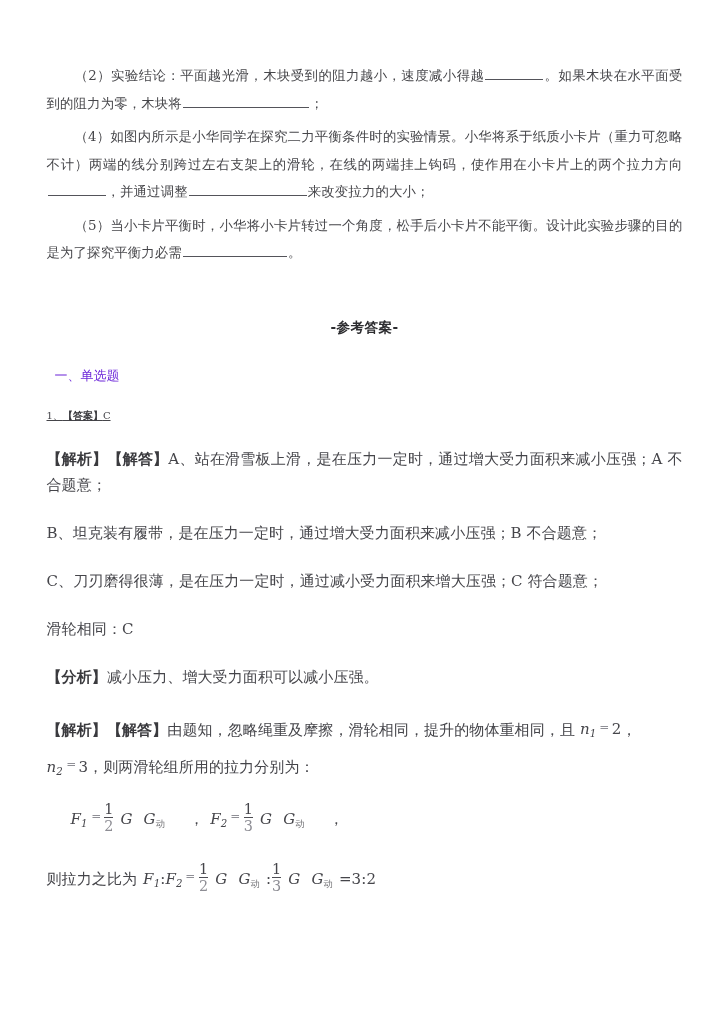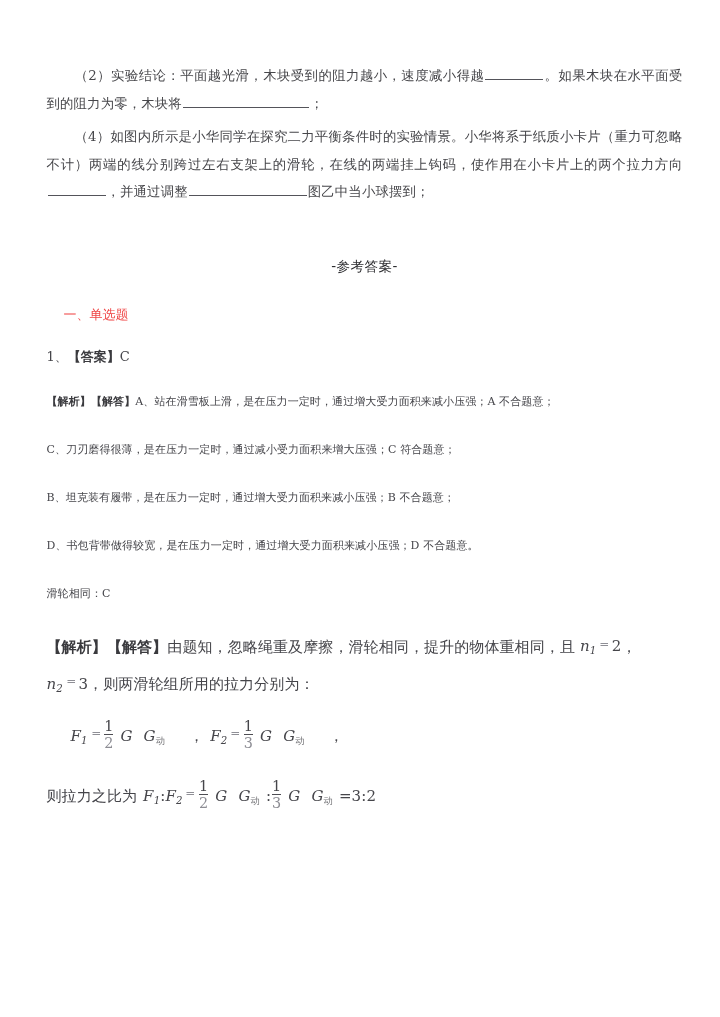--- a/index.html
+++ b/index.html
@@ -30,21 +30,21 @@
     font-size: 13.4px;
     line-height: 27.5px;
     text-align: justify;
     text-justify: inter-ideograph;
     margin: 0 0 6px 0;
     text-indent: 28px;
     color: #46464a;
     letter-spacing: 0.15px;
   }
   .ans-para {
-    font-size: 11px;
+    font-size: 15px;
     line-height: 26px;
     text-align: justify;
     text-justify: inter-ideograph;
     margin: 0 0 22px 0;
     text-indent: 0;
     color: #45454a;
     letter-spacing: 0.1px;
   }
 
   .blank-line {
@@ -57,35 +57,36 @@
   .bl-s  { width: 58px; }
   .bl-m  { width: 104px; }
   .bl-l  { width: 118px; }
   .bl-xl { width: 126px; }
 
   .spacer-a { height: 46px; }
 
   .answers-title {
     text-align: center;
     font-size: 13.6px;
-    font-weight: normal;
+    font-weight: bold;
     letter-spacing: 0.4px;
     color: #2d2d30;
     margin: 0 0 30px 0;
     font-family: "DejaVu Sans", "Liberation Sans", sans-serif;
   }
   .section-head {
     font-size: 13px;
-    margin: 0 0 24px 17px;
-    color: #ef4444;
+    margin: 0 0 24px 8px;
+    color: #6d28d9;
   }
   .item-head {
-    font-size: 13px;
+    font-size: 10px;
     margin: 0 0 23px 0;
     color: #45454a;
+    text-decoration: underline;
   }
   .lbl { font-weight: 600; color: #3a3a3e; }
   .lat { font-family: "DejaVu Serif", "Liberation Serif", serif; }
 
   
   .mathline {
     font-size: 15px;
     line-height: 30px;
     margin: 0 11px 14px 0;
     color: #45454a;
@@ -140,41 +141,42 @@
 </style>
 </head>
 <body>
 
 <div class="page">
   <div class="content">
 
     <p class="q-para"><span>（2）实验结论：平面越光滑，木块受到的阻力越小，速度减小得越</span><span class="blank-line bl-s"></span><span>。如果木块在水平面受到的阻力为零，木块将</span><span class="blank-line bl-xl"></span><span>；</span></p>
 
 
-    <p class="q-para"><span>（4）如图内所示是小华同学在探究二力平衡条件时的实验情景。小华将系于纸质小卡片（重力可忽略不计）两端的线分别跨过左右支架上的滑轮，在线的两端挂上钩码，使作用在小卡片上的两个拉力方向</span><span class="blank-line bl-s"></span><span>，并通过调整</span><span class="blank-line bl-l"></span><span>图乙中当小球摆到；</span></p>
+    <p class="q-para"><span>（4）如图内所示是小华同学在探究二力平衡条件时的实验情景。小华将系于纸质小卡片（重力可忽略不计）两端的线分别跨过左右支架上的滑轮，在线的两端挂上钩码，使作用在小卡片上的两个拉力方向</span><span class="blank-line bl-s"></span><span>，并通过调整</span><span class="blank-line bl-l"></span><span>来改变拉力的大小；</span></p>
 
+    <p class="q-para"><span>（5）当小卡片平衡时，小华将小卡片转过一个角度，松手后小卡片不能平衡。设计此实验步骤的目的是为了探究平衡力必需</span><span class="blank-line bl-m"></span><span>。</span></p>
 
     <div class="spacer-a"></div>
 
     <div class="answers-title">-参考答案-</div>
 
     <div class="section-head">一、单选题</div>
 
     <div class="item-head"><span>1、</span><span class="lbl">【答案】</span><span class="lat">C</span></div>
 
     <p class="ans-para"><span class="lbl">【解析】【解答】</span><span>A、站在滑雪板上滑，是在压力一定时，通过增大受力面积来减小压强；A 不合题意；</span></p>
 
+    <p class="ans-para"><span>B、坦克装有履带，是在压力一定时，通过增大受力面积来减小压强；B 不合题意；</span></p>
+
     <p class="ans-para"><span>C、刀刃磨得很薄，是在压力一定时，通过减小受力面积来增大压强；C 符合题意；</span></p>
 
-    <p class="ans-para"><span>B、坦克装有履带，是在压力一定时，通过增大受力面积来减小压强；B 不合题意；</span></p>
-
-    <p class="ans-para"><span>D、书包背带做得较宽，是在压力一定时，通过增大受力面积来减小压强；D 不合题意。</span></p>
 
     <p class="ans-para"><span>滑轮相同：C</span></p>
 
+    <p class="ans-para"><span class="lbl">【分析】</span><span>减小压力、增大受力面积可以减小压强。</span></p>
 
 
     <p class="mathline"><span class="lbl">【解析】【解答】</span><span>由题知，忽略绳重及摩擦，滑轮相同，提升的物体重相同，且 </span><span class="mth"><span class="var">n</span><span class="sub">1</span><span class="eqf">=</span><span class="lat" style="font-style:normal">2</span></span><span>，</span><span class="mth"><span class="var">n</span><span class="sub">2</span><span class="eqf">=</span><span class="lat" style="font-style:normal">3</span></span><span>，则两滑轮组所用的拉力分别为：</span></p>
 
     <p class="mathline"><span class="gap-w"></span><span class="mth"><span class="var">F</span><span class="sub">1</span><span class="eqf">=</span><span class="frac"><span class="num">1</span><span class="bar"></span><span class="den">2</span></span><span class="gap-s"></span><span class="var">G</span><span class="gap"></span><span class="var">G</span><span class="subz">动</span></span><span class="gap-w"></span><span style="font-style:normal">，</span><span class="gap-s"></span><span class="mth"><span class="var">F</span><span class="sub">2</span><span class="eqf">=</span><span class="frac"><span class="num">1</span><span class="bar"></span><span class="den">3</span></span><span class="gap-s"></span><span class="var">G</span><span class="gap"></span><span class="var">G</span><span class="subz">动</span></span><span class="gap-w"></span><span style="font-style:normal">，</span></p>
 
     <p class="mathline" style="margin-top:22px"><span>则拉力之比为</span><span class="gap-s"></span><span class="mth"><span class="var">F</span><span class="sub">1</span><span style="font-style:normal">:</span><span class="var">F</span><span class="sub">2</span><span class="eqf">=</span><span class="frac"><span class="num">1</span><span class="bar"></span><span class="den">2</span></span><span class="gap-s"></span><span class="var">G</span><span class="gap"></span><span class="var">G</span><span class="subz">动</span><span class="gap-s"></span><span style="font-style:normal">:</span><span class="frac"><span class="num">1</span><span class="bar"></span><span class="den">3</span></span><span class="gap-s"></span><span class="var">G</span><span class="gap"></span><span class="var">G</span><span class="subz">动</span></span><span class="gap-s"></span><span class="lat">=3:2</span></p>
 
   </div>
 </div>

